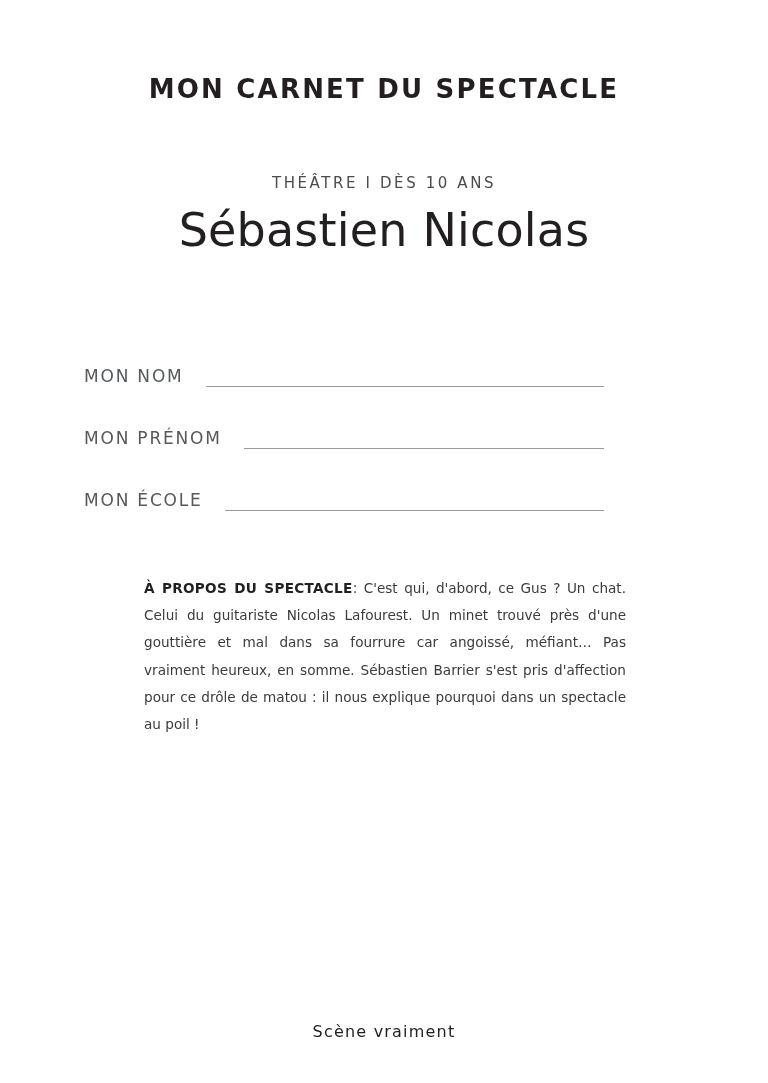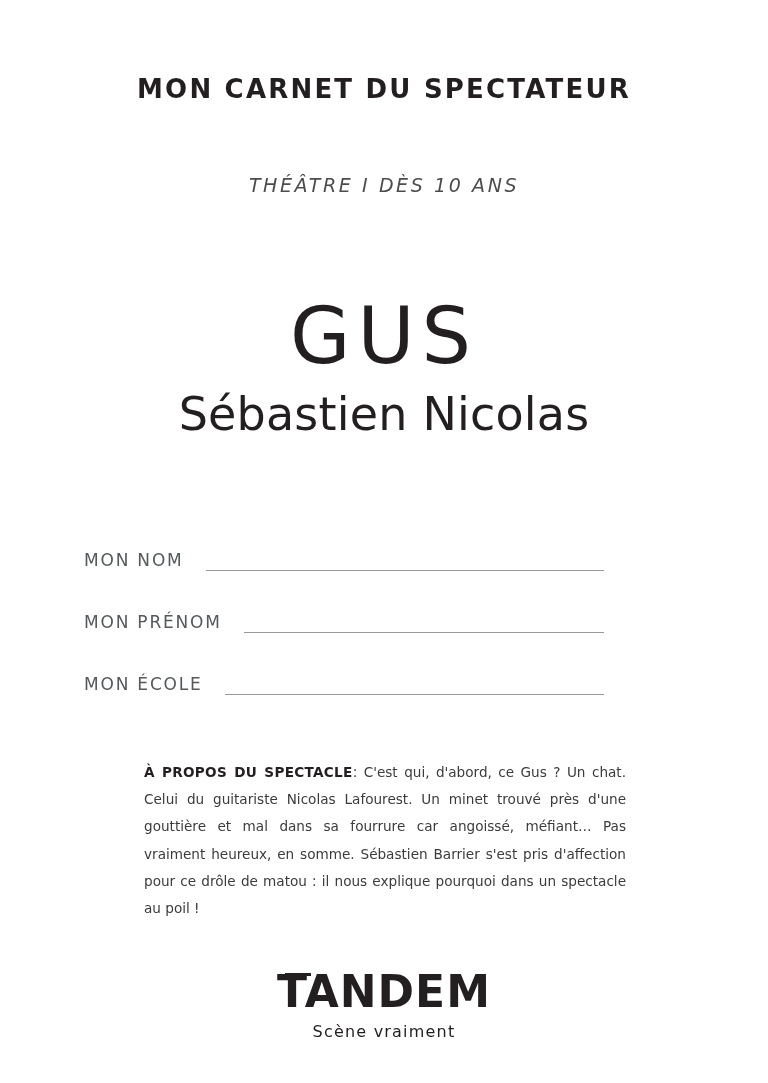--- a/index.html
+++ b/index.html
@@ -32,27 +32,26 @@
     letter-spacing: 2.2px;
     color: #231f20;
     margin: 0;
     padding-top: 76px;
     line-height: 1;
   }
 
   .doc-subtitle {
     text-align: center;
     font-family: "DejaVu Sans", sans-serif;
-    font-size: 19px;
+    font-size: 15px;
     letter-spacing: 2.6px;
     color: #4c4c4c;
     margin: 0;
     padding-top: 74px;
     line-height: 1;
-    font-style: italic;
   }
 
   
   .show-title {
     text-align: center;
     font-family: "DejaVu Sans", sans-serif;
     font-weight: 400;
     font-size: 78px;
     letter-spacing: 7px;
     color: #231f20;
@@ -165,25 +164,24 @@
     letter-spacing: 1.2px;
     color: #231f20;
     margin-top: 8px;
   }
 </style>
 </head>
 <body>
 
 <div class="page">
 
-  <h1 class="doc-title">MON CARNET DU SPECTATEUR</h1>
+  <h1 class="doc-title">MON CARNET DU SPECTACLE</h1>
 
   <p class="doc-subtitle">THÉÂTRE I DÈS 10 ANS</p>
 
-  <h2 class="show-title">GUS</h2>
 
   <p class="show-author">Sébastien Nicolas</p>
 
   <div class="form">
 
     <div class="form-row">
       <span class="form-label">MON NOM</span>
       <input class="form-input" type="text" placeholder="" style="">
     </div>
 
@@ -197,20 +195,16 @@
       <input class="form-input" type="text" placeholder="" style="">
     </div>
 
   </div>
 
   <p class="about">
     <span class="about-lead">À PROPOS DU SPECTACLE</span><span>: C'est qui, d'abord, ce Gus ? Un chat. Celui du guitariste Nicolas Lafourest. Un minet trouvé près d'une gouttière et mal dans sa fourrure car angoissé, méfiant… Pas vraiment heureux, en somme. Sébastien Barrier s'est pris d'affection pour ce drôle de matou : il nous explique pourquoi dans un spectacle au poil !</span>
   </p>
 
   <div class="footer">
-    <div class="logo-word">
-      <span class="bar"></span>
-      <span>TANDEM</span>
-    </div>
     <div class="logo-sub">Scène vraiment</div>
   </div>
 
 </div>
 
 </body></html>

